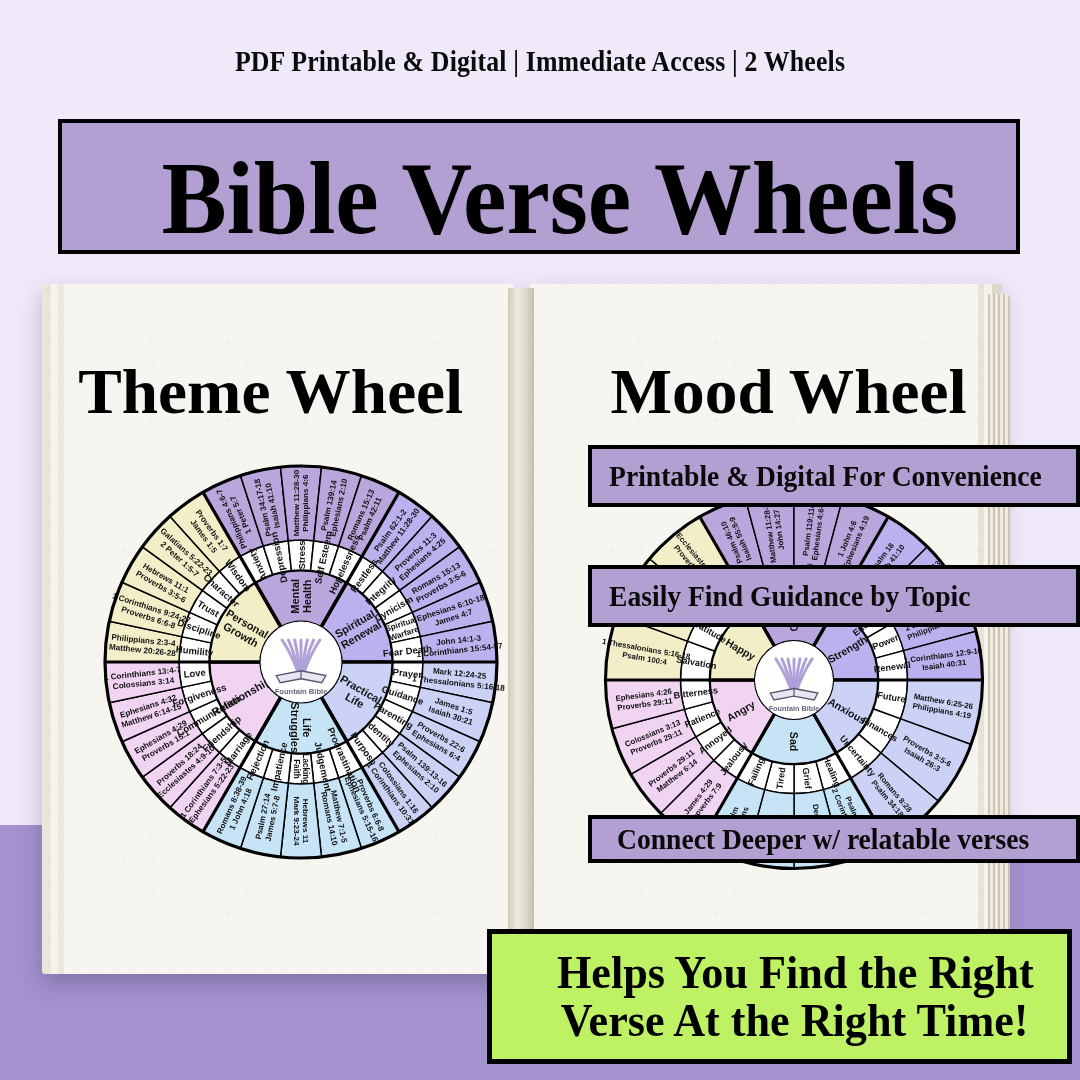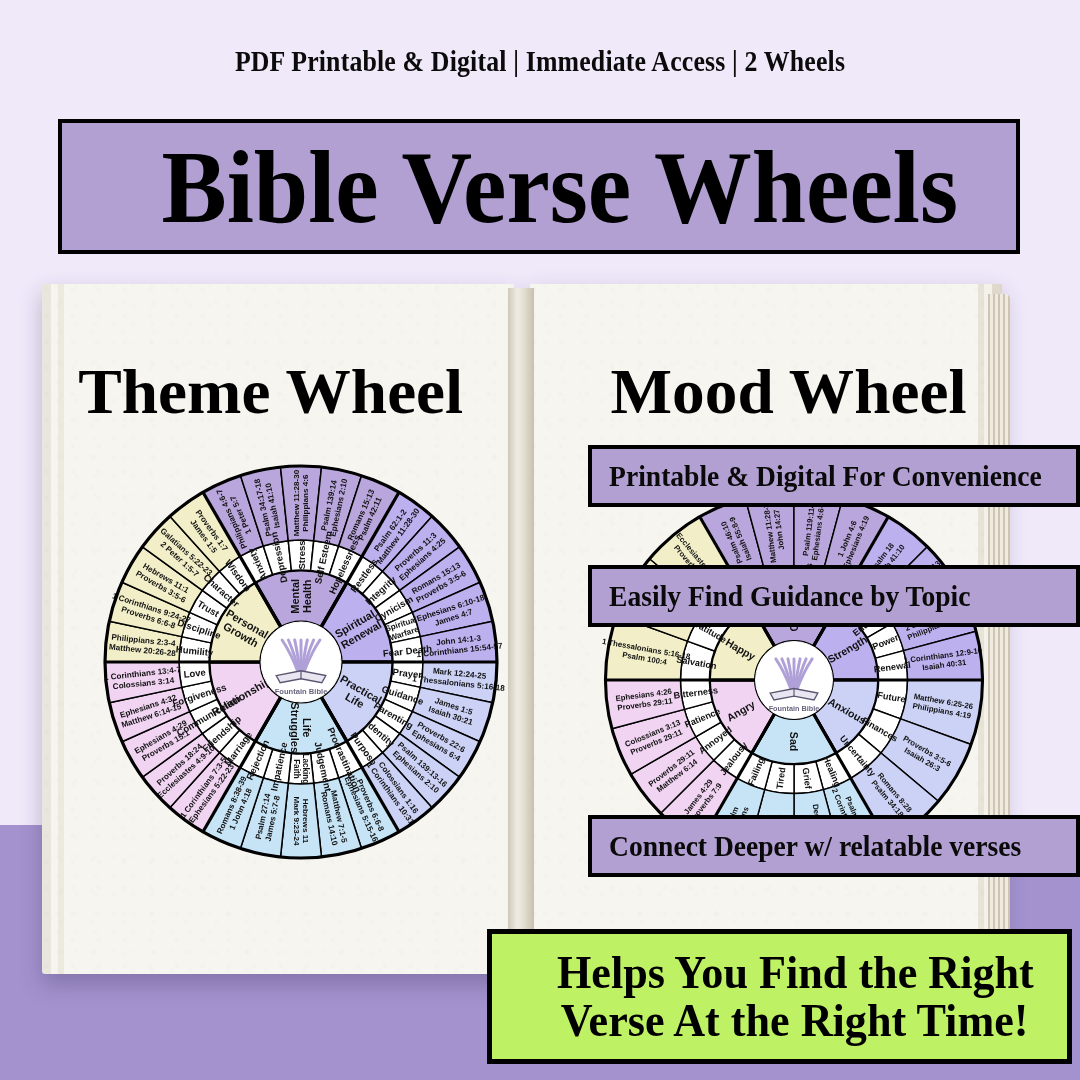--- a/index.html
+++ b/index.html
@@ -19,21 +19,21 @@
     position:absolute;left:0;top:44px;width:1080px;text-align:center;
     font-family:"Liberation Serif", serif;
     font-weight:bold;font-size:30px;letter-spacing:.2px;color:#0b0b0b;
     transform:scaleX(.86);transform-origin:center top;
   }
 
   
   .title-box{
     position:absolute;left:58px;top:119px;width:962px;height:135px;
     background:#b2a0d3;border:4px solid #000;box-sizing:border-box;
-    display:flex;align-items:center;justify-content:center;padding-left:42px;
+    display:flex;align-items:flex-end;justify-content:center;padding-left:42px;
   }
   .title-box .t{
     font-family:"Liberation Serif", serif;font-weight:bold;
     font-size:104px;line-height:1;color:#000;white-space:nowrap;
     transform:scaleX(.94);
   }
 
   
   .book{position:absolute;left:30px;top:284px;width:1000px;height:700px;}
   .page{
@@ -86,21 +86,21 @@
   
   .banner{
     position:absolute;background:#b2a0d3;border:4px solid #000;box-sizing:border-box;
     display:flex;align-items:center;
     font-family:"Liberation Serif", serif;font-weight:bold;color:#0a0a0a;
   }
   .banner span{padding-left:18px;white-space:nowrap;transform:scaleX(.95);transform-origin:left center;}
   #banner-1{left:588px;top:445px;width:492px;height:62px;font-size:29px;text-align:right;}
   #banner-2{left:588px;top:565px;width:492px;height:62px;font-size:29px;}
   #banner-3{left:588px;top:697px;width:492px;height:62px;font-size:29px;}
-  #banner-4{left:588px;top:815px;width:492px;height:62px;font-size:29px;}
+  #banner-4{left:588px;top:815px;width:492px;height:48px;font-size:29px;padding-left:8px;}
 
   
   .callout{
     position:absolute;left:487px;top:929px;width:585px;height:135px;
     background:#bef264;border:5px solid #000;box-sizing:border-box;
     display:flex;flex-direction:column;align-items:center;justify-content:center;
     font-family:"Liberation Serif", serif;font-weight:bold;color:#000;
     font-size:46px;line-height:1.03;text-align:center;padding-left:31px;
   }
   .callout span{display:block;white-space:nowrap;transform:scaleX(.96);}

